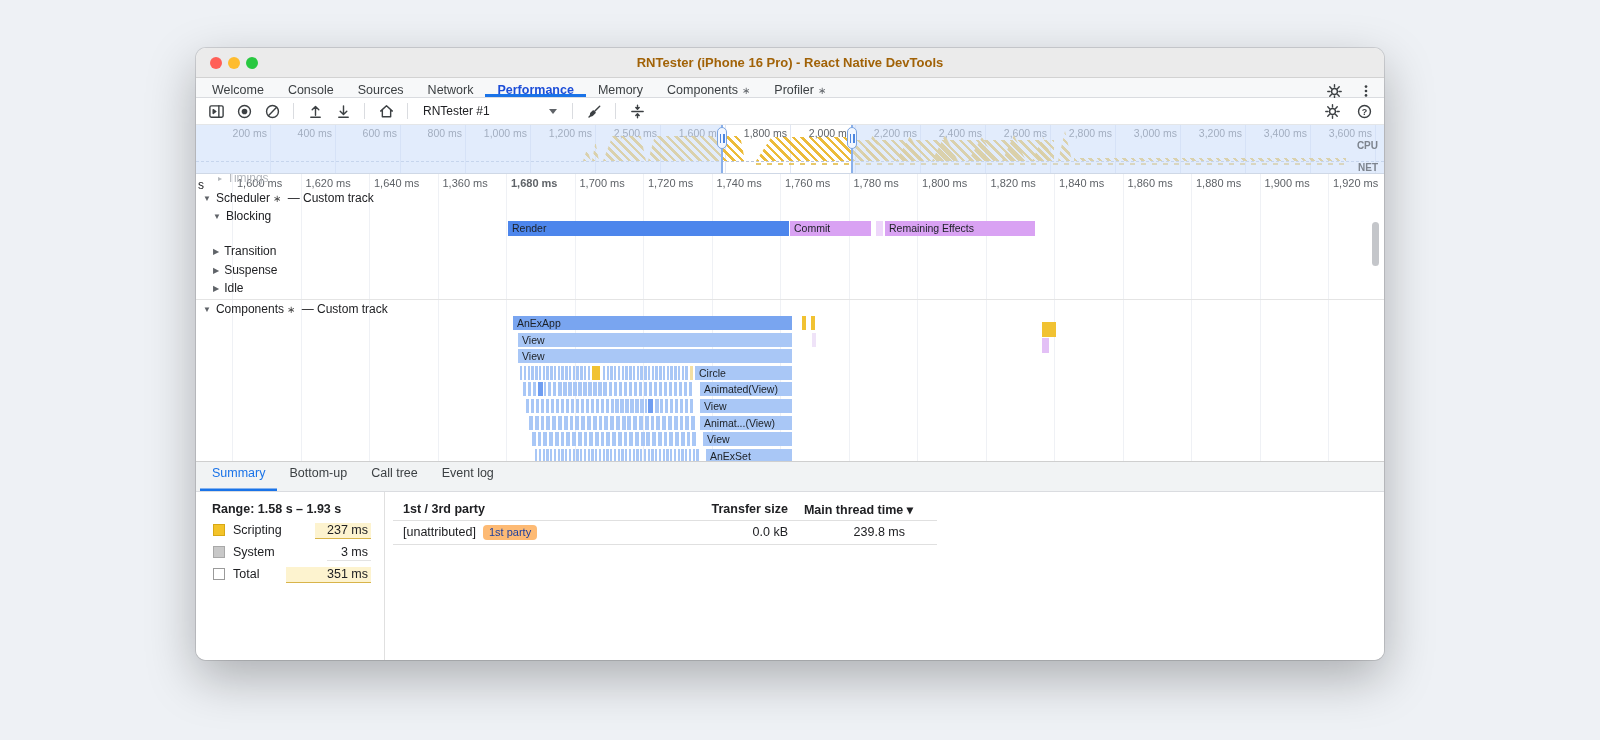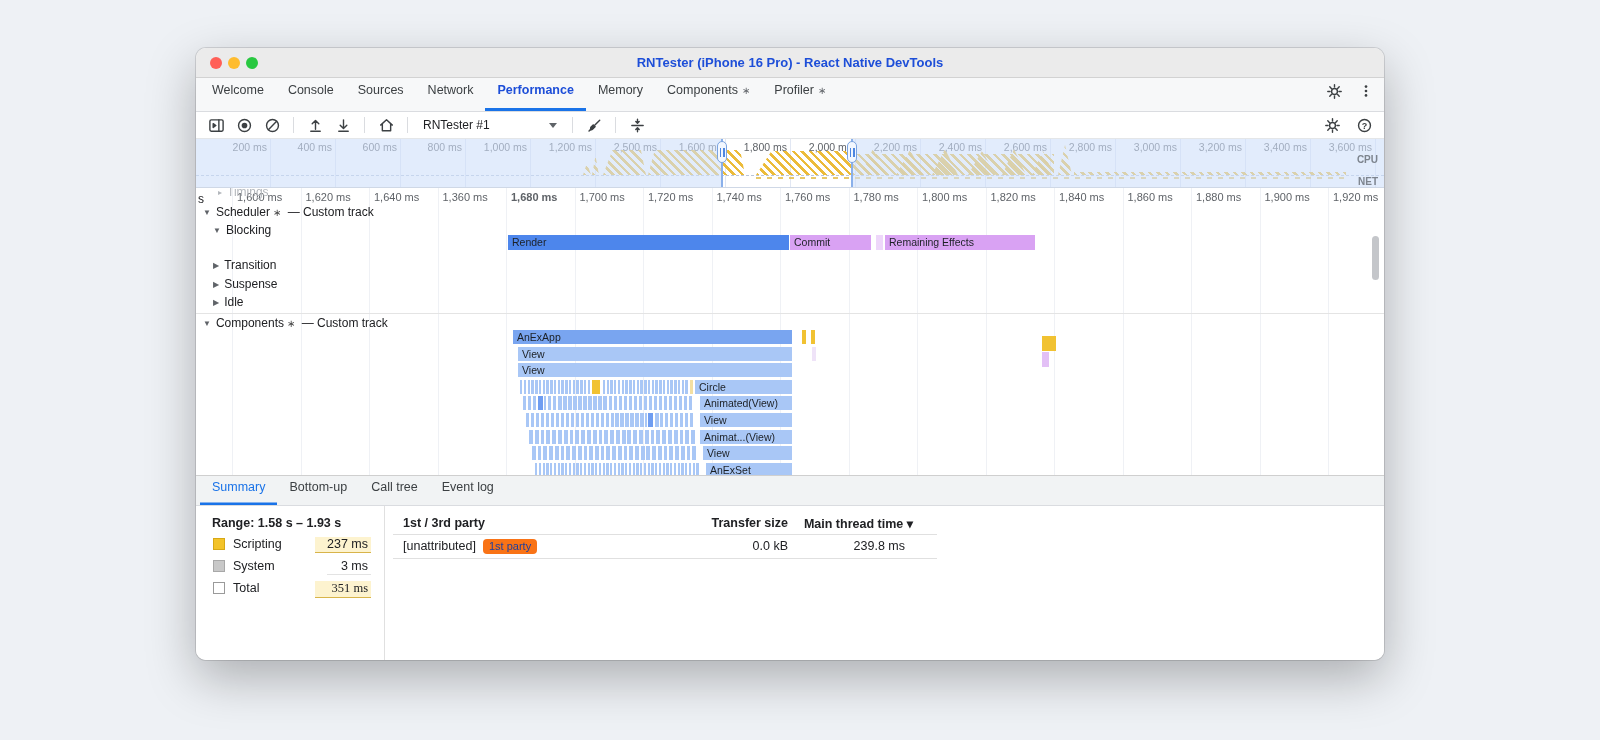--- a/index.html
+++ b/index.html
@@ -3,24 +3,24 @@
 <meta charset="utf-8">
 <style>
   * { margin:0; padding:0; box-sizing:border-box; }
   html,body { width:1600px; height:740px; background:#eef1f5; font-family:"Liberation Sans", sans-serif; overflow:hidden; }
   .window { position:absolute; left:196px; top:48px; width:1188px; height:612px; background:#fff;
             border-radius:10px; overflow:hidden;
             box-shadow:0 18px 50px rgba(0,0,0,.28), 0 0 0 1px rgba(0,0,0,.12); }
   
   .titlebar { position:relative; height:30px; background:#ebebeb; border-bottom:1px solid #d2d2d2; }
   .title { position:absolute; left:0; right:0; top:0; line-height:30px; text-align:center;
-           font-size:13px; font-weight:700; color:#1d4ed8; }
+           font-size:13px; font-weight:700; color:#a16207; }
   .light { position:absolute; top:9px; width:12px; height:12px; border-radius:50%; }
   
-  .tabbar { position:relative; height:34px; background:#f7f8f9; border-bottom:1px solid #dadce0;
+  .tabbar { position:relative; height:20px; background:#f7f8f9; border-bottom:1px solid #dadce0;
             display:flex; align-items:stretch; padding-left:4px; }
   .tab { padding:0 12px; line-height:25px; font-size:12.5px; color:#3c4043; cursor:default; white-space:nowrap; }
   .tab.active { color:#1d4ed8; box-shadow:inset 0 -3px 0 #1a73e8;font-weight:bold; }
   .tab .star { font-size:10px; color:#5f6368; margin-left:4px; }
   .tabbar-right { position:absolute; right:6px; top:0; height:26px; display:flex; align-items:center; gap:8px; }
   
   .toolbar { position:relative; height:27px; background:#fff; border-bottom:1px solid #e4e6e8;
              display:flex; align-items:center; padding-left:8px; gap:4px; }
   .tbtn { width:24px; height:22px; display:flex; align-items:center; justify-content:center; }
   .vsep { width:1px; height:16px; background:#dadce0; margin:0 5px; }
@@ -62,21 +62,21 @@
   
   .summary { position:relative; height:168px; background:#fff; }
   .sum-left { position:absolute; left:0; top:0; width:189px; height:168px; border-right:1px solid #e0e0e0; }
   .range { position:absolute; left:16px; top:10px; font-size:12.5px; font-weight:700; color:#202124; white-space:nowrap; }
   .leg-swatch { position:absolute; left:17px; width:12px; height:12px; }
   .leg-label { position:absolute; left:37px; font-size:12.5px; color:#202124; }
   .leg-value { position:absolute; right:13px; font-size:12.5px; color:#202124; text-align:right; padding:0 3px 1px; }
   .th { position:absolute; font-size:12.5px; font-weight:700; color:#202124; white-space:nowrap; }
   .td { position:absolute; font-size:12.5px; color:#202124; white-space:nowrap; }
   .num { text-align:right; }
-  .badge { display:inline-block; margin-left:7px; padding:1px 6px 2px; background:#f97316; color:#1d3f9e;
+  .badge { display:inline-block; margin-left:7px; padding:1px 6px 2px; background:#fdba74; color:#1d3f9e;
            border-radius:4px; font-size:11px; }
   .tline { position:absolute; height:1px; background:#e0e0e0; }
 </style>
 </head>
 <body>
 
 <div class="window">
 
   <div class="titlebar">
     <span class="light" style="left:14px;background:#ff5f57"></span>
@@ -553,21 +553,21 @@
       <div class="range">Range: 1.58 s – 1.93 s</div>
       <div id="legend">
           <div class="leg-swatch" style="top: 32px; background: rgb(243, 195, 41); border: 1px solid rgb(215, 168, 21);"></div>
           <div class="leg-label" style="top: 31px;">Scripting</div>
           <div class="leg-value" style="top: 31px; width: 56px; background: rgb(253, 243, 207); border-bottom: 1px solid rgb(216, 180, 74);">237 ms</div>
           <div class="leg-swatch" style="top: 54px; background: rgb(200, 200, 200); border: 1px solid rgb(168, 168, 168);"></div>
           <div class="leg-label" style="top: 53px;">System</div>
           <div class="leg-value" style="top: 53px; width: 44px; background: rgb(255, 255, 255); border-bottom: 1px solid rgb(227, 227, 227);">3 ms</div>
           <div class="leg-swatch" style="top: 76px; background: rgb(255, 255, 255); border: 1px solid rgb(154, 154, 154);"></div>
           <div class="leg-label" style="top: 75px;">Total</div>
-          <div class="leg-value" style="top: 75px; width: 56px; background: rgb(253, 243, 207); border-bottom: 1px solid rgb(216, 180, 74); font-family: Liberation Serif, serif;">351 ms</div>
+          <div class="leg-value" style="top: 75px; width: 85px; background: rgb(253, 243, 207); border-bottom: 1px solid rgb(216, 180, 74);">351 ms</div>
         </div>
     </div>
     <div id="party-table">
         <div class="th" style="left: 207px; top: 10px;">1st / 3rd party</div>
         <div class="th num" style="left: 472px; top: 10px; width: 120px;">Transfer size</div>
         <div class="th num" style="left: 597px; top: 10px; width: 120px;">Main thread time ▾</div>
         <div class="tline" style="left: 197px; top: 28px; width: 544px;"></div>
         <div class="td" style="left: 207px; top: 33px;">[unattributed]<span class="badge">1st party</span></div>
         <div class="td num" style="left: 472px; top: 33px; width: 120px;">0.0 kB</div>
         <div class="td num" style="left: 589px; top: 33px; width: 120px;">239.8 ms</div>

